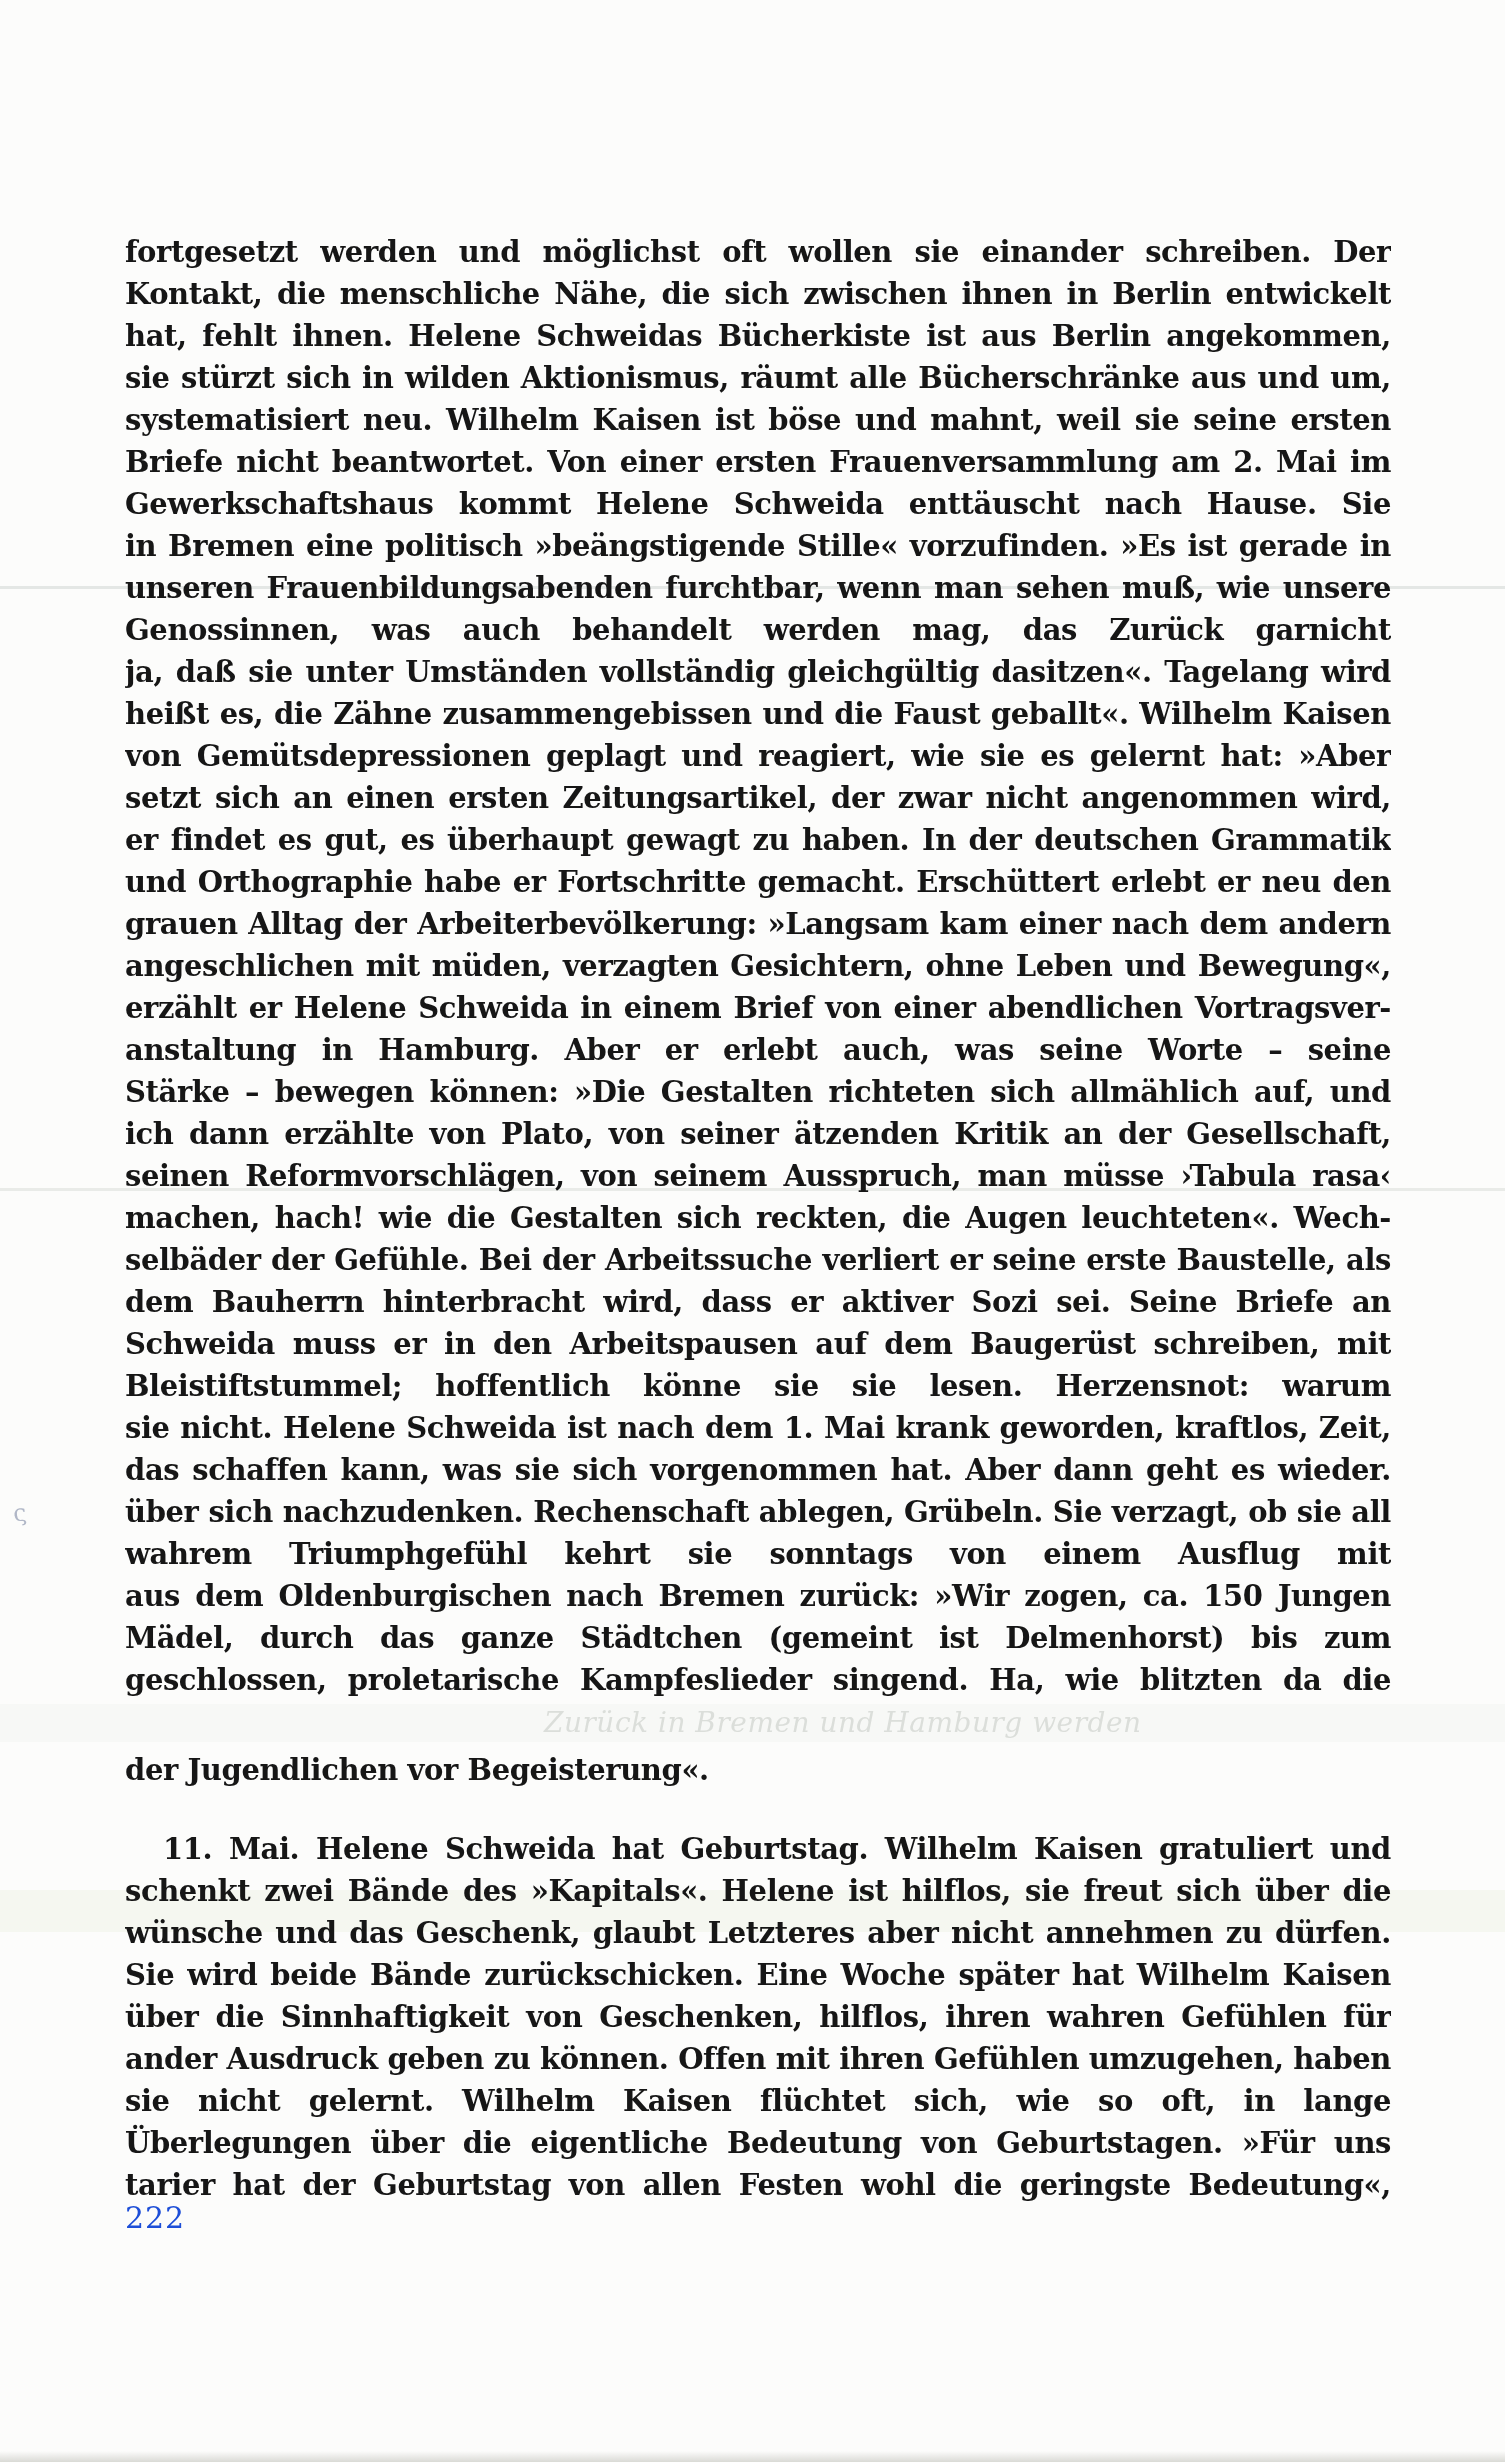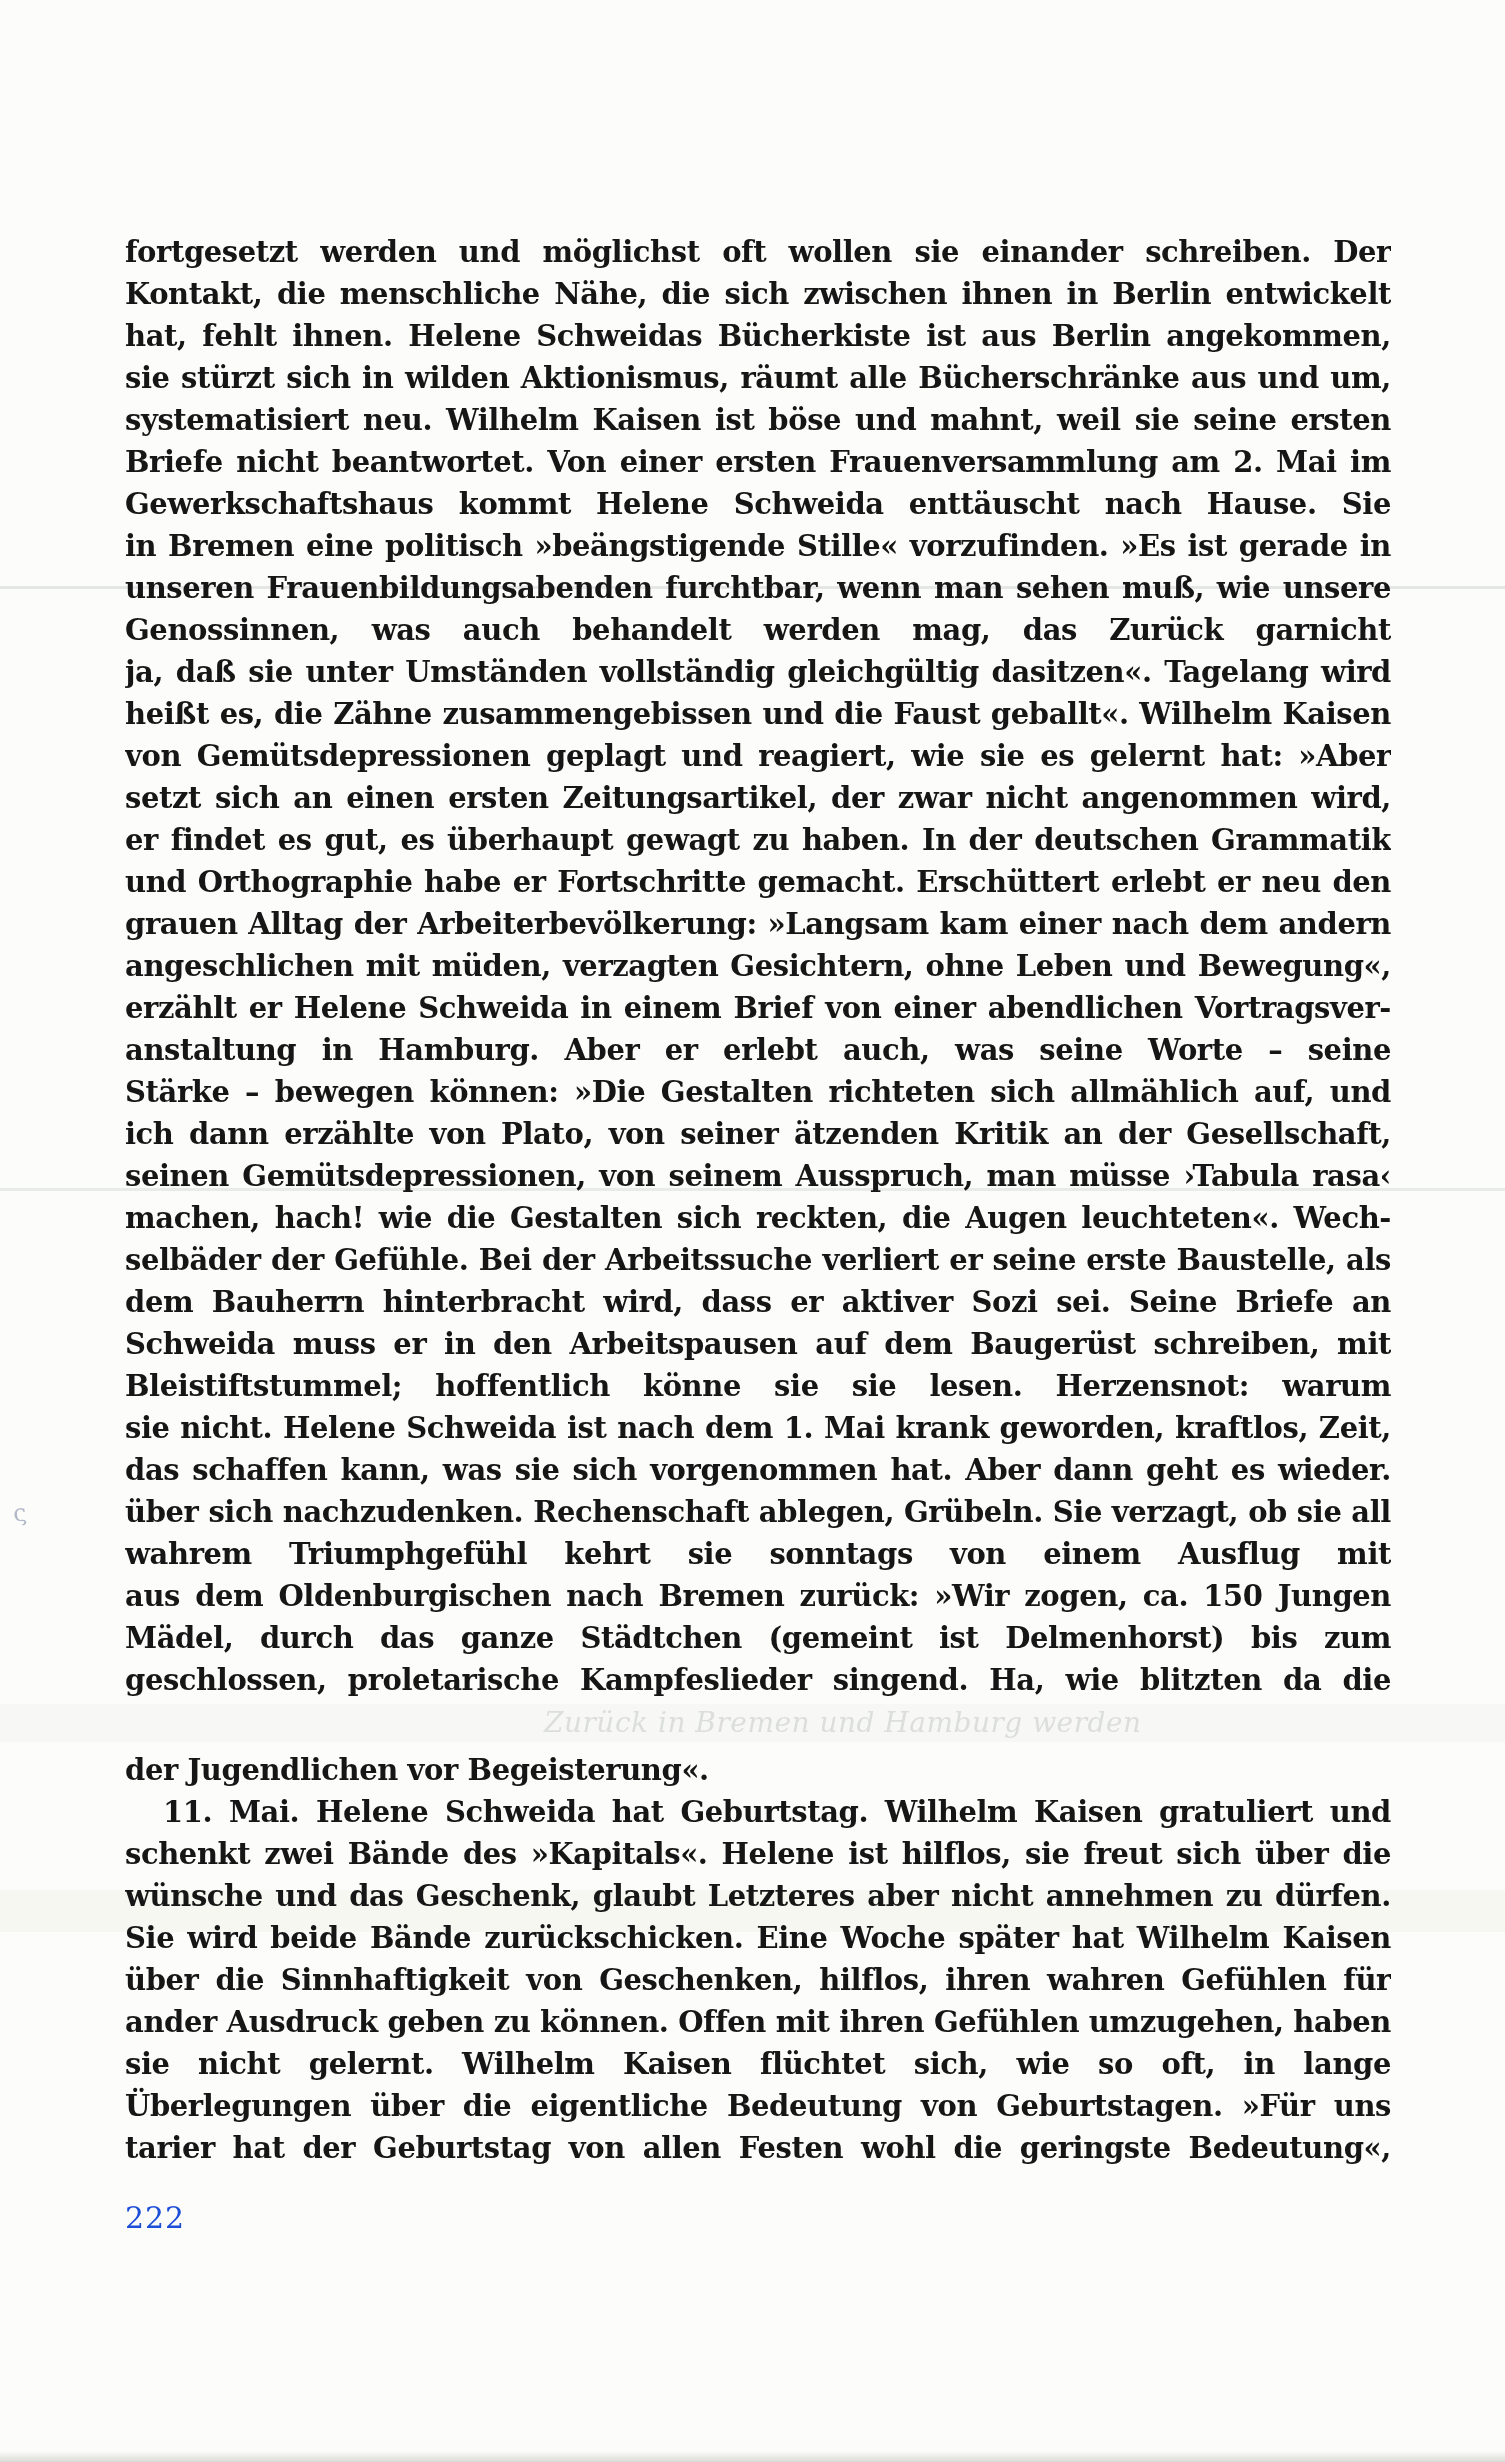--- a/index.html
+++ b/index.html
@@ -36,20 +36,21 @@
     text-align-last: justify;
     overflow: hidden;
     white-space: normal;
   }
   .text-line.para-end {
     text-align-last: left;
     margin-top: 48px;
   }
   .text-line.indent {
     text-indent: 38px;
+    margin-top: 37px;
   }
   
   .page-number {
     position: absolute;
     left: 125px;
     top: 2200px;
     font-size: 30px;
     color: #1d4ed8;
     letter-spacing: 0.9px;
   }
@@ -117,21 +118,21 @@
       <div class="text-line">von Gemütsdepressionen geplagt und reagiert, wie sie es gelernt hat: »Aber jetzt</div>
       <div class="text-line">setzt sich an einen ersten Zeitungsartikel, der zwar nicht angenommen wird, aber</div>
       <div class="text-line">er findet es gut, es überhaupt gewagt zu haben. In der deutschen Grammatik</div>
       <div class="text-line">und Orthographie habe er Fortschritte gemacht. Erschüttert erlebt er neu den</div>
       <div class="text-line">grauen Alltag der Arbeiterbevölkerung: »Langsam kam einer nach dem andern</div>
       <div class="text-line">angeschlichen mit müden, verzagten Gesichtern, ohne Leben und Bewegung«,</div>
       <div class="text-line">erzählt er Helene Schweida in einem Brief von einer abendlichen Vortragsver-</div>
       <div class="text-line">anstaltung in Hamburg. Aber er erlebt auch, was seine Worte – seine eigentliche</div>
       <div class="text-line">Stärke – bewegen können: »Die Gestalten richteten sich allmählich auf, und wie</div>
       <div class="text-line">ich dann erzählte von Plato, von seiner ätzenden Kritik an der Gesellschaft, von</div>
-      <div class="text-line">seinen Gemütsdepressionen, von seinem Ausspruch, man müsse ›Tabula rasa‹</div>
+      <div class="text-line">seinen Reformvorschlägen, von seinem Ausspruch, man müsse ›Tabula rasa‹</div>
       <div class="text-line">machen, hach! wie die Gestalten sich reckten, die Augen leuchteten«. Wech-</div>
       <div class="text-line">selbäder der Gefühle. Bei der Arbeitssuche verliert er seine erste Baustelle, als</div>
       <div class="text-line">dem Bauherrn hinterbracht wird, dass er aktiver Sozi sei. Seine Briefe an Helene</div>
       <div class="text-line">Schweida muss er in den Arbeitspausen auf dem Baugerüst schreiben, mit einem</div>
       <div class="text-line">Bleistiftstummel; hoffentlich könne sie sie lesen. Herzensnot: warum antwortet</div>
       <div class="text-line">sie nicht. Helene Schweida ist nach dem 1. Mai krank geworden, kraftlos, Zeit,</div>
       <div class="text-line">das schaffen kann, was sie sich vorgenommen hat. Aber dann geht es wieder. Mit</div>
       <div class="text-line">über sich nachzudenken. Rechenschaft ablegen, Grübeln. Sie verzagt, ob sie all</div>
       <div class="text-line">wahrem Triumphgefühl kehrt sie sonntags von einem Ausflug mit Jugendlichem</div>
       <div class="text-line">aus dem Oldenburgischen nach Bremen zurück: »Wir zogen, ca. 150 Jungen und</div>

